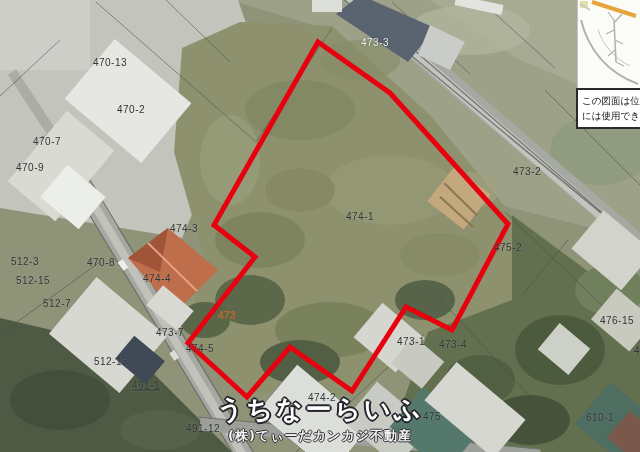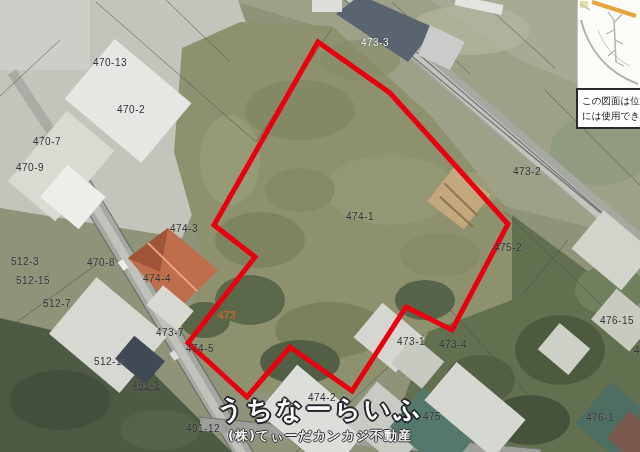--- a/index.html
+++ b/index.html
@@ -173,21 +173,21 @@
       <div class="plabel " style="left: 593px; top: 320px; margin-left: 24px;">476-15</div>
       <div class="plabel " style="left: 170px; top: 332px;">473-7</div>
       <div class="plabel " style="left: 200px; top: 348px;">474-5</div>
       <div class="plabel " style="left: 411px; top: 341px;">473-1</div>
       <div class="plabel " style="left: 453px; top: 344px;">473-4</div>
       <div class="plabel " style="left: 111px; top: 361px;">512-13</div>
       <div class="plabel " style="left: 146px; top: 385px; text-decoration: underline;">491-1</div>
       <div class="plabel " style="left: 322px; top: 397px;">474-2</div>
       <div class="plabel " style="left: 203px; top: 428px;">491-12</div>
       <div class="plabel " style="left: 432px; top: 416px;">475</div>
-      <div class="plabel " style="left: 600px; top: 417px;">476-1</div>
+      <div class="plabel " style="left: 600px; top: 417px;">610-1</div>
       <div class="plabel " style="left: 637px; top: 350px;">4</div>
     </div>
 
   <div class="wm">
     <div class="wm-title">うちなーらいふ</div>
     <div class="wm-sub">(株)てぃーだカンカジ不動産</div>
   </div>
 
   <div class="inset">
     <svg width="62" height="89" viewBox="0 0 62 89">

